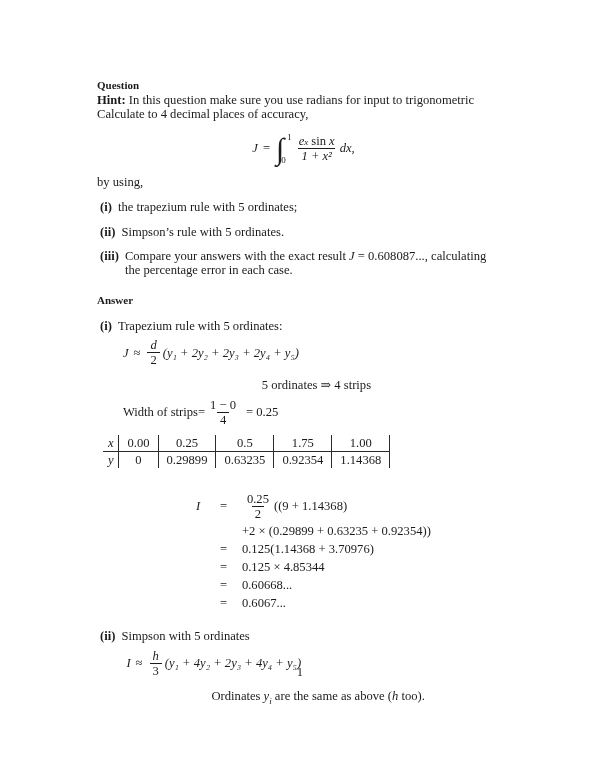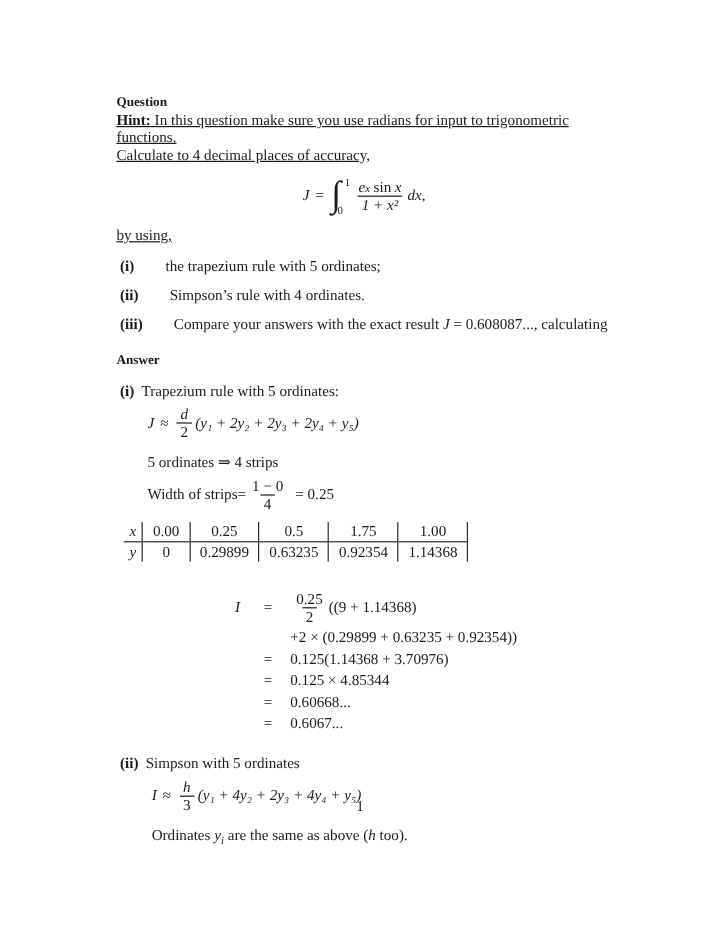--- a/index.html
+++ b/index.html
@@ -3,21 +3,21 @@
 <meta charset="utf-8">
 <style>
   html,body{margin:0;padding:0;background:#e8e8e8;}
   .page{
     width:600px;height:776px;background:#ffffff;position:relative;overflow:hidden;
     font-family:"Liberation Serif","DejaVu Serif",serif;font-size:12.6px;color:#1b1b1b;
     margin:0 auto;
   }
   .content{padding:78px 90px 0 97px;}
   .heading{font-size:11px;font-weight:bold;margin:0;line-height:15px;}
-  .para{margin:0;line-height:14.4px;white-space:nowrap;text-decoration:underline;}
+  .para{margin:0;line-height:14.4px;white-space:nowrap;}
   .bold{font-weight:bold;}
   .it{font-style:italic;}
   
   .display-eq{display:flex;justify-content:center;align-items:center;margin:8px 0 7px 0;min-height:38px;}
   .mx{margin:0 5px;}
   
   .frac{display:inline-flex;flex-direction:column;align-items:center;line-height:1.12;margin:0 2px;text-align:center;}
   .frac .num{padding:0 3px;display:inline-flex;align-items:baseline;}
   .frac .den{border-top:1px solid #1b1b1b;padding:0 3px;text-align:right;}
   .fnword{margin:0 3px;font-style:normal;}
@@ -27,31 +27,31 @@
   .int-wrap{display:inline-flex;align-items:center;margin:0 2px 0 1px;}
   .int-sign{font-size:30px;line-height:34px;}
   .int-limits{display:inline-flex;flex-direction:column;justify-content:space-between;height:33px;font-size:9px;}
   .int-limits .upper{margin-left:3px;}
   .int-limits .lower{margin-left:-3px;}
   .trail{margin-left:0;}
   
   .qlist{margin:11px 0 0 3px;}
   .qitem{display:flex;margin-bottom:10px;line-height:14.4px;}
   .qlabel{font-weight:bold;margin-right:6px;white-space:nowrap;}
-  .qtext{flex:1;margin-left:20px;}
+  .qtext{flex:1;}
   .nowrap{white-space:nowrap;}
   
   .answer-h{margin-top:15px;margin-bottom:11px;}
   .aitem{display:flex;margin:0 0 6px 3px;line-height:14.4px;}
   .abody{flex:1;}
   .atitle{margin-bottom:2px;}
   .inline-eq{display:flex;align-items:center;margin:5px 0 5px 5px;}
   .rhs{margin-left:1px;text-align:center;}
   .postgap{margin-left:5px;}
-  .line{margin:11px 0 4px 5px;white-space:nowrap;}
+  .line{margin:11px 0 4px 5px;white-space:nowrap;text-align:center;}
   
   .vtable{border-collapse:collapse;margin:8px 0 0 -15px;font-size:12.6px;}
   .vtable td{border-right:1.2px solid #2b2b2b;padding:1px 8px;text-align:center;line-height:14px;}
   .vtable tr:first-child td{border-bottom:1.2px solid #2b2b2b;}
   .vtable td:first-child{padding:1px 5px;}
   
   .calc{margin:24px 0 12px 78px;}
   .crow{display:flex;align-items:center;margin-bottom:3px;line-height:15px;}
   .c1{width:24px;flex:none;}
   .c2{width:12px;flex:none;margin-right:10px;}
@@ -60,21 +60,20 @@
   .pagenum{position:absolute;top:665px;left:0;width:100%;text-align:center;}
 </style>
 </head>
 <body>
 
 <div class="page">
   <div class="content">
 
     <h2 class="heading">Question</h2>
     <p class="para"><span class="bold">Hint:</span><span> In this question make sure you use radians for input to trigonometric</span></p>
-    <p class="para">functions.</p>
     <p class="para">Calculate to 4 decimal places of accuracy,</p>
 
     <div class="display-eq">
       <span class="it">J</span>
       <span class="mx">=</span>
       <span class="int-wrap">
           <span class="int-sign">∫</span>
           <span class="int-limits">
             <span class="upper">1</span>
             <span class="lower">0</span>
@@ -94,26 +93,27 @@
 
     <p class="para">by using,</p>
 
     <div class="qlist">
       <div class="qitem">
         <span class="qlabel">(i)</span>
         <span class="qtext">the trapezium rule with 5 ordinates;</span>
       </div>
       <div class="qitem">
         <span class="qlabel">(ii)</span>
-        <span class="qtext">Simpson’s rule with 4 ordinates.</span>
+        <span class="qtext">Simpson’s rule with 5 ordinates.</span>
       </div>
       <div class="qitem">
         <span class="qlabel">(iii)</span>
         <span class="qtext">
           <span class="nowrap"><span>Compare your answers with the exact result </span><span class="it">J</span><span> = 0.608087..., calculating</span></span><br>
+          <span class="nowrap">the percentage error in each case.</span>
         </span>
       </div>
     </div>
 
     <h2 class="heading answer-h">Answer</h2>
 
     <div class="aitem">
       <span class="qlabel">(i)</span>
       <div class="abody">
         <div class="atitle">Trapezium rule with 5 ordinates:</div>

